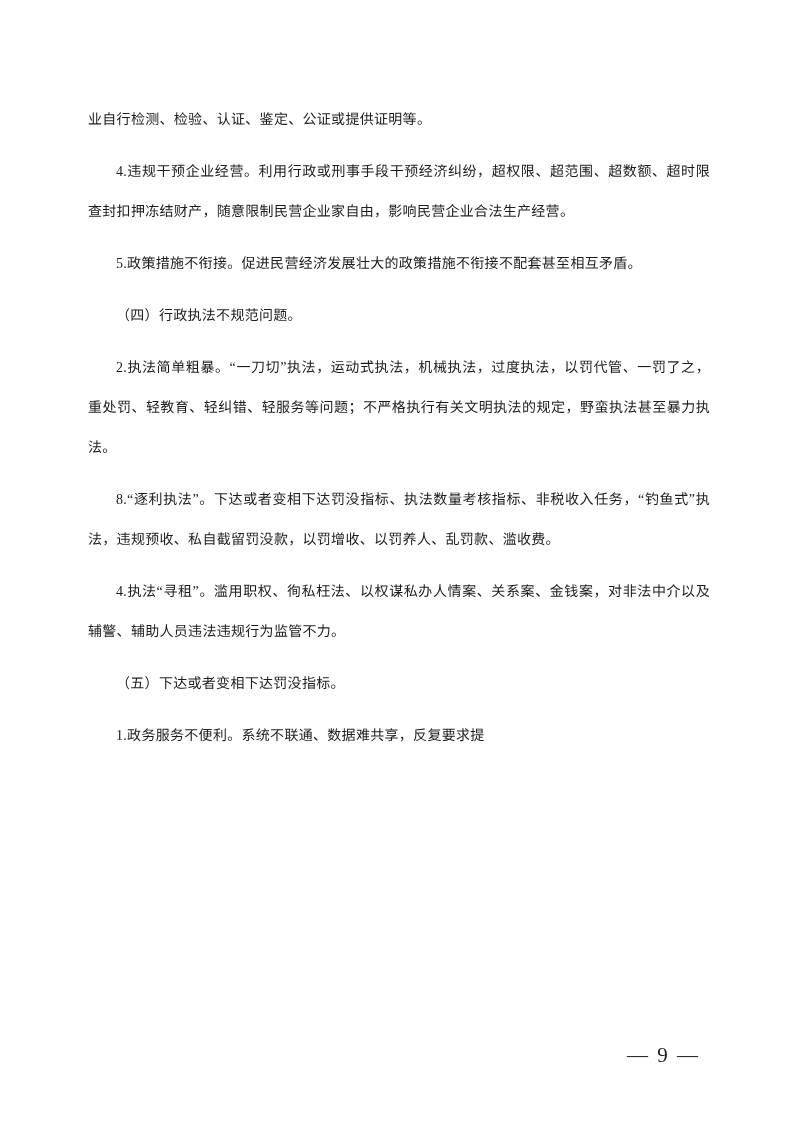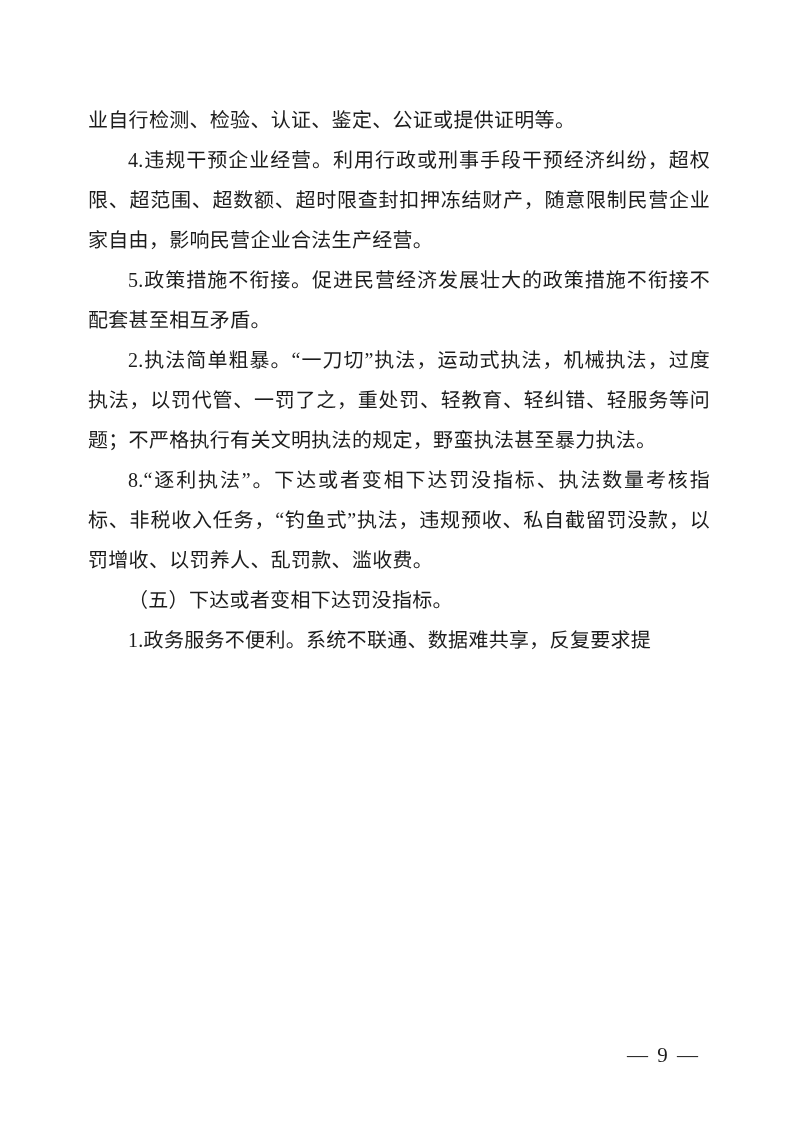--- a/index.html
+++ b/index.html
@@ -15,49 +15,52 @@
     background: #ffffff;
     overflow: hidden;
     font-family: "Liberation Serif", "DejaVu Serif", serif;
     color: #1c1c1c;
   }
   .doc-body {
     position: absolute;
     left: 88px;
     top: 100px;
     width: 622px;
-    font-size: 20px;
+    font-size: 14px;
     line-height: 40px;
     letter-spacing: 0.3px;
     text-align: justify;
   }
   .para {
     margin: 0;
     word-break: break-all;
   }
   .para.indent {
     text-indent: 2em;
+    margin-top: 12px;
   }
   .page-footer {
     position: absolute;
     top: 1040px;
     right: 94px;
     font-size: 21px;
     line-height: 30px;
     letter-spacing: 2px;
     color: #1c1c1c;
   }
 </style>
 </head>
 <body>
 
 <div class="page">
   <div class="doc-body">
       <p class="para">业自行检测、检验、认证、鉴定、公证或提供证明等。</p>
       <p class="para indent">4.违规干预企业经营。利用行政或刑事手段干预经济纠纷，超权限、超范围、超数额、超时限查封扣押冻结财产，随意限制民营企业家自由，影响民营企业合法生产经营。</p>
       <p class="para indent">5.政策措施不衔接。促进民营经济发展壮大的政策措施不衔接不配套甚至相互矛盾。</p>
+      <p class="para indent">（四）行政执法不规范问题。</p>
       <p class="para indent">2.执法简单粗暴。“一刀切”执法，运动式执法，机械执法，过度执法，以罚代管、一罚了之，重处罚、轻教育、轻纠错、轻服务等问题；不严格执行有关文明执法的规定，野蛮执法甚至暴力执法。</p>
       <p class="para indent">8.“逐利执法”。下达或者变相下达罚没指标、执法数量考核指标、非税收入任务，“钓鱼式”执法，违规预收、私自截留罚没款，以罚增收、以罚养人、乱罚款、滥收费。</p>
+      <p class="para indent">4.执法“寻租”。滥用职权、徇私枉法、以权谋私办人情案、关系案、金钱案，对非法中介以及辅警、辅助人员违法违规行为监管不力。</p>
       <p class="para indent">（五）下达或者变相下达罚没指标。</p>
       <p class="para indent">1.政务服务不便利。系统不联通、数据难共享，反复要求提</p>
     </div>
   <div class="page-footer">— 9 —</div>
 </div>
 
 </body></html>

